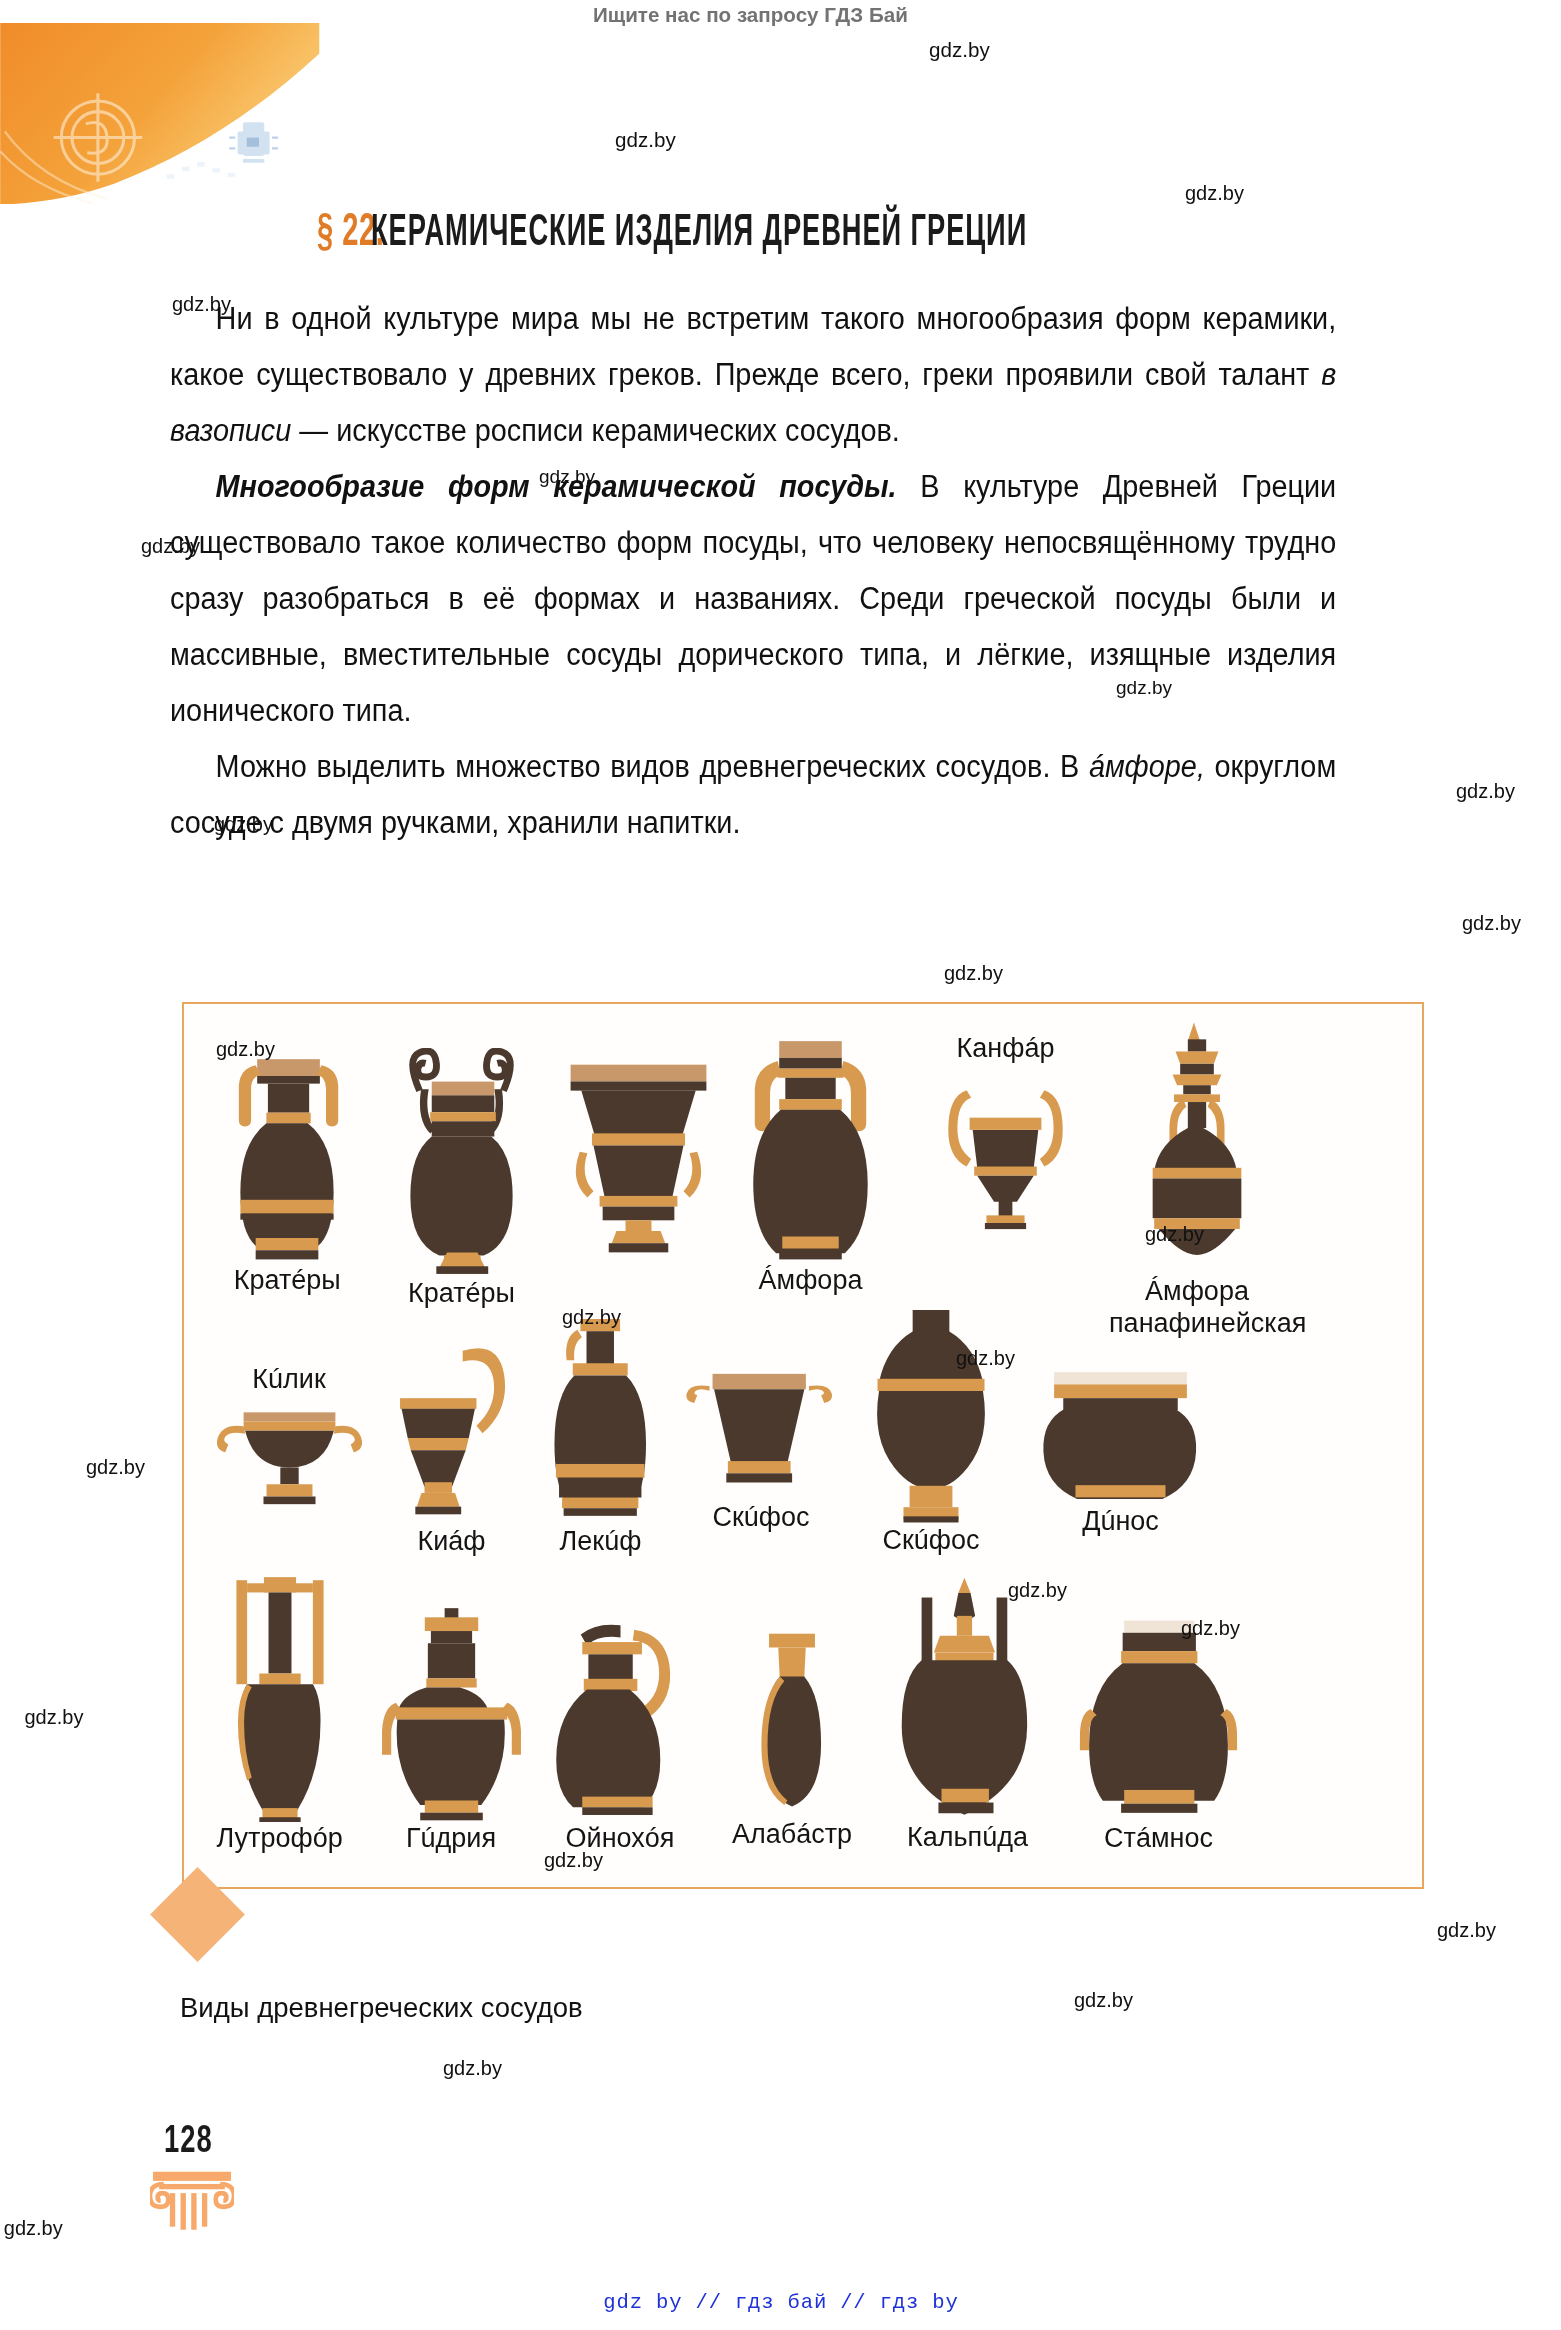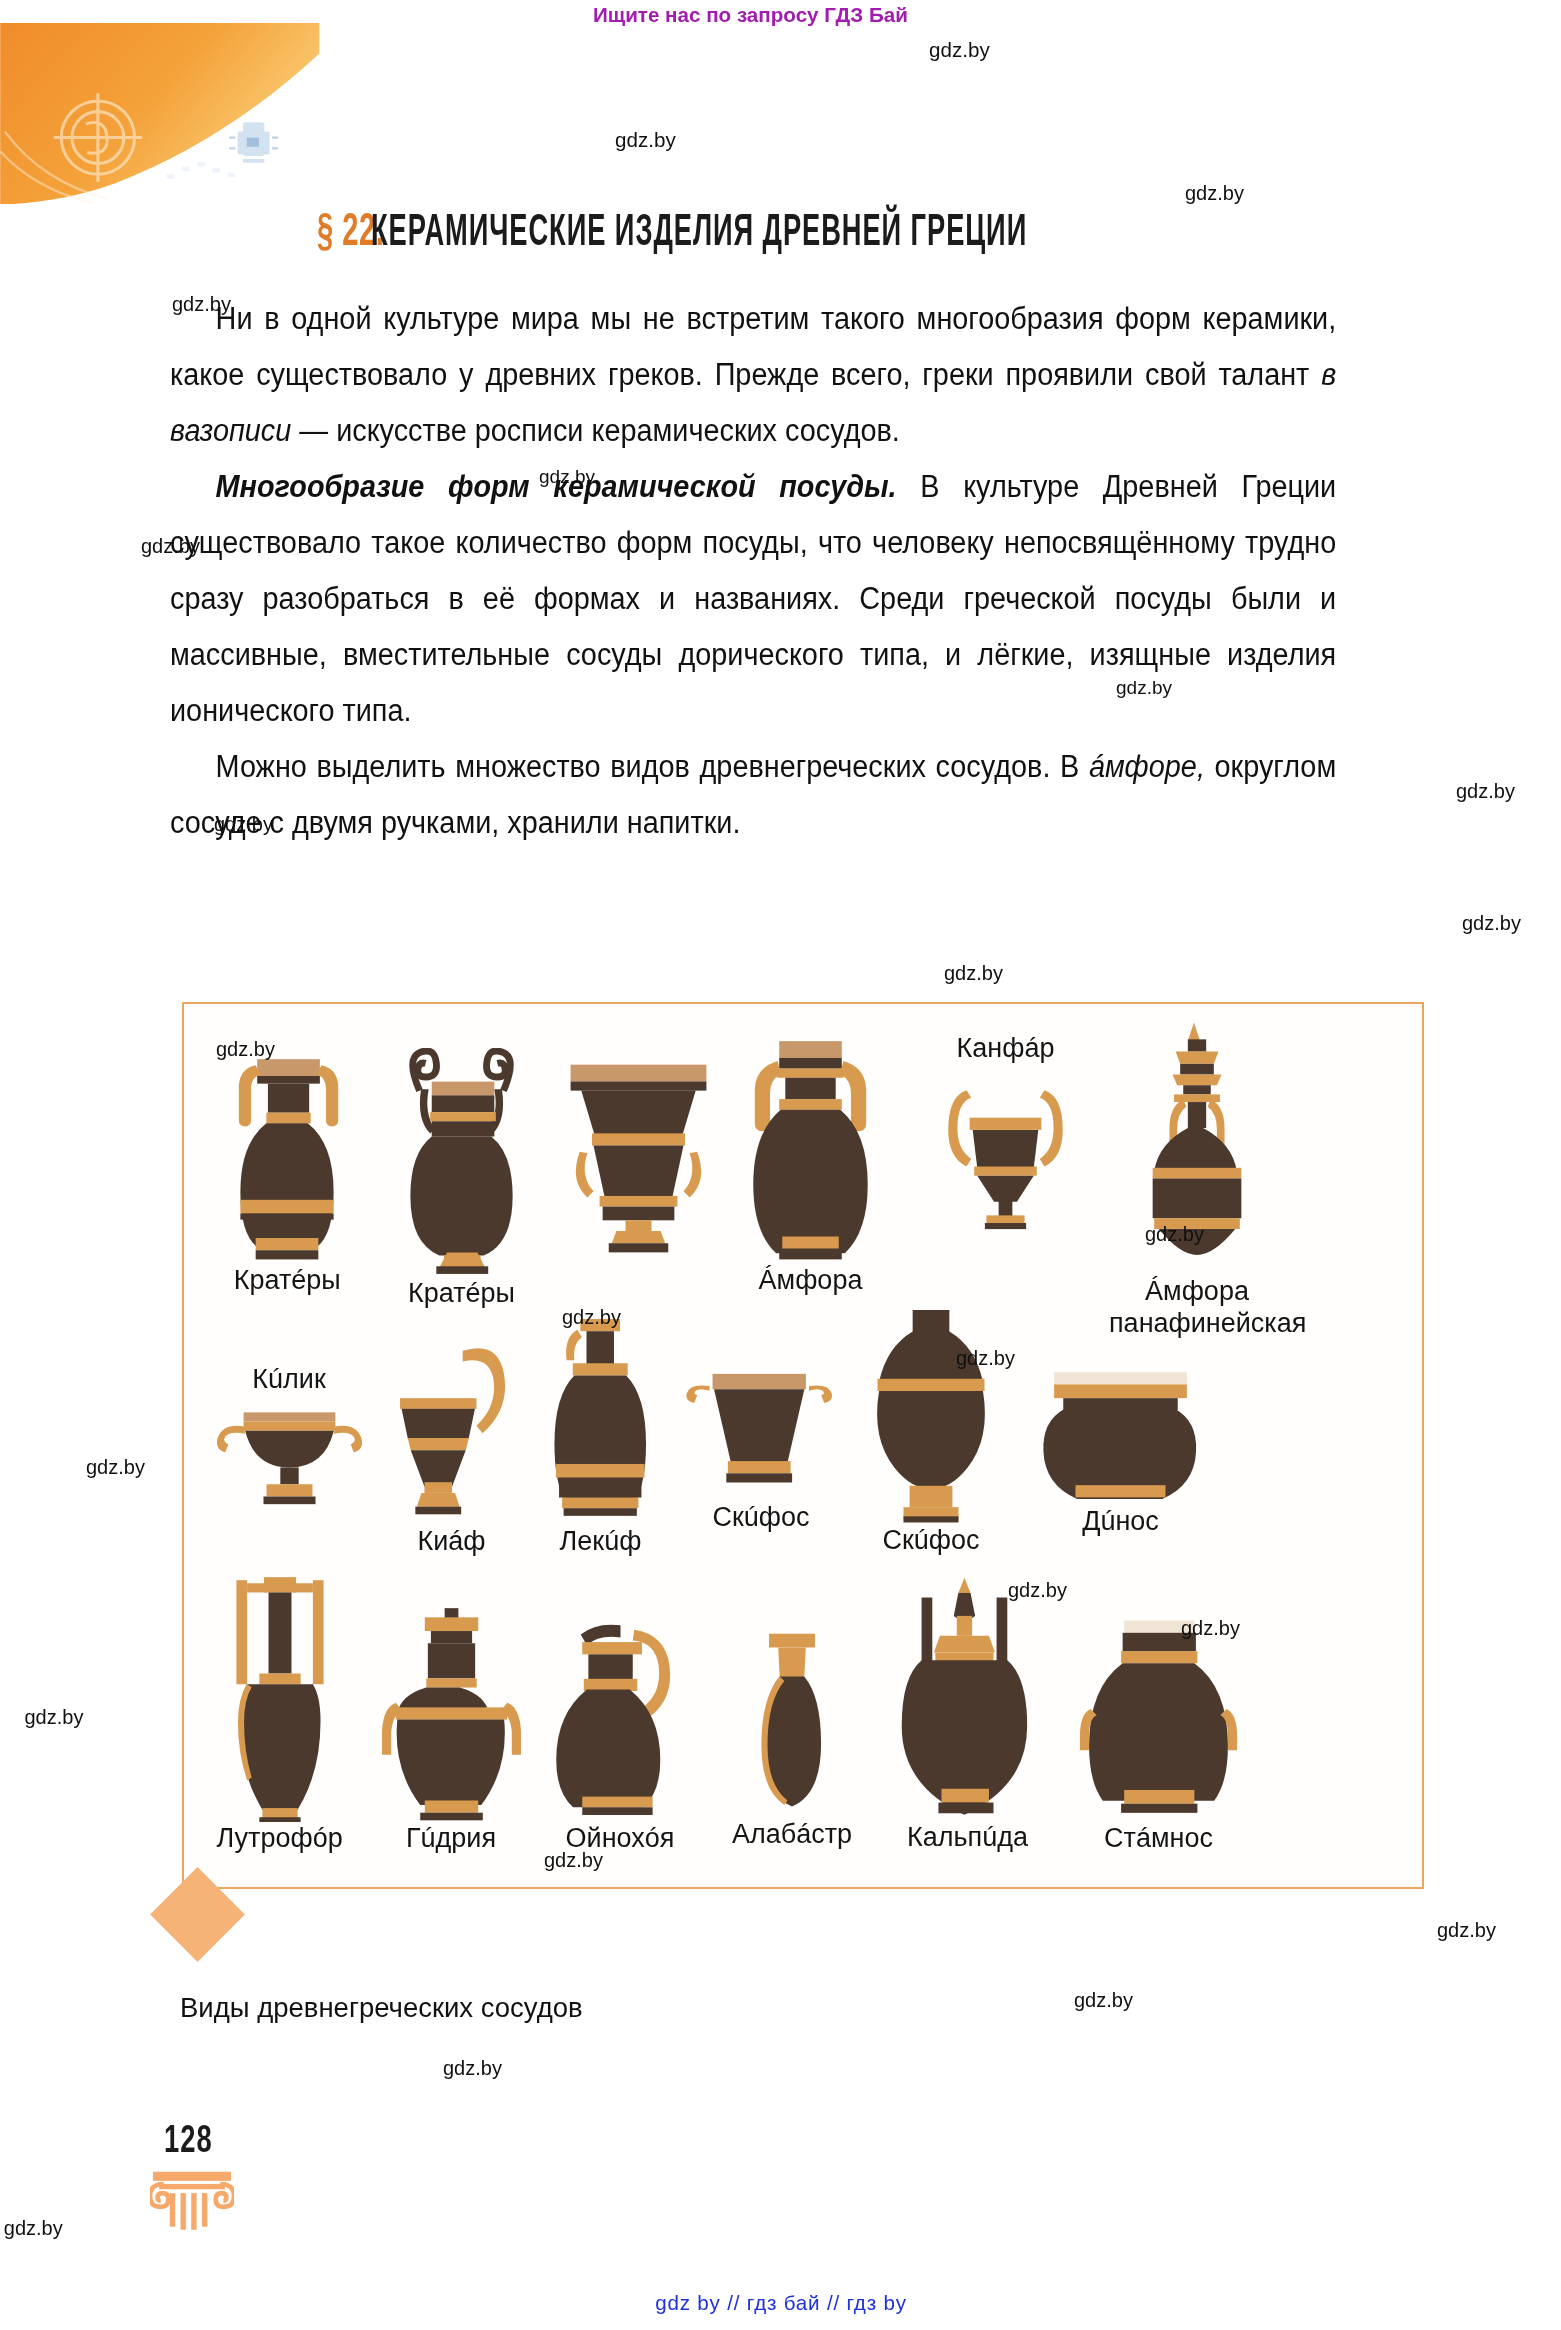--- a/index.html
+++ b/index.html
@@ -14,33 +14,33 @@
   .wm{
     position:absolute;
     color:#111;
     font-family:"Liberation Sans", sans-serif;
     white-space:nowrap;
     pointer-events:none;
   }
   .top-green{
     position:absolute;
     left:593px;top:3.1px;
-    color:#a21caf;
+    color:#737373;
     font-size:20.6px;
     font-weight:bold;
     white-space:nowrap;
     font-family:"Liberation Sans", sans-serif;
   }
   .bottom-blue{
     position:absolute;
     left:0;right:0;top:2291px;
     text-align:center;
     color:#1f31d8;
     font-size:20.6px;
-    font-family:Liberation Sans, sans-serif;
+    font-family:Liberation Mono, monospace;
     letter-spacing:0.8px;
   }
   
   .corner-deco{
     position:absolute;left:0;top:17px;width:321px;height:187px;
     overflow:hidden;
   }
   
   .title-row{
     position:absolute;left:317px;top:205px;width:1147px;height:54px;

